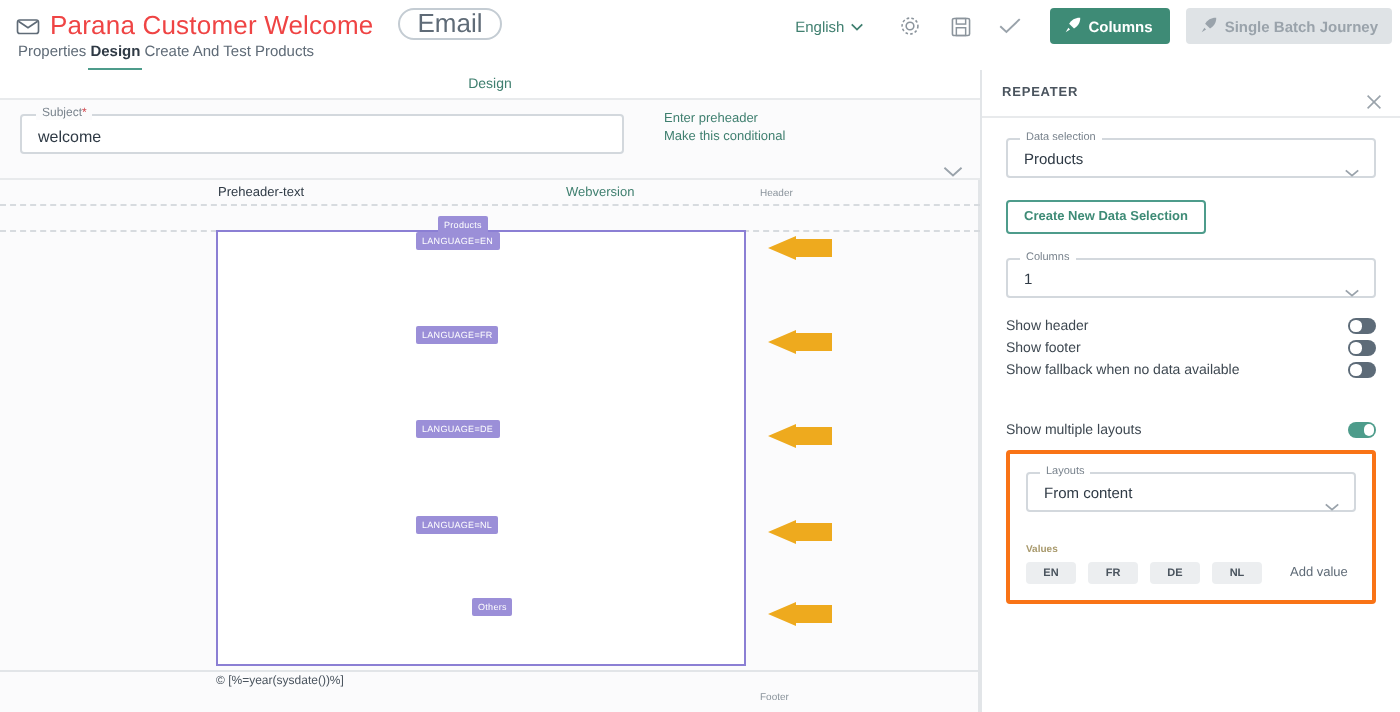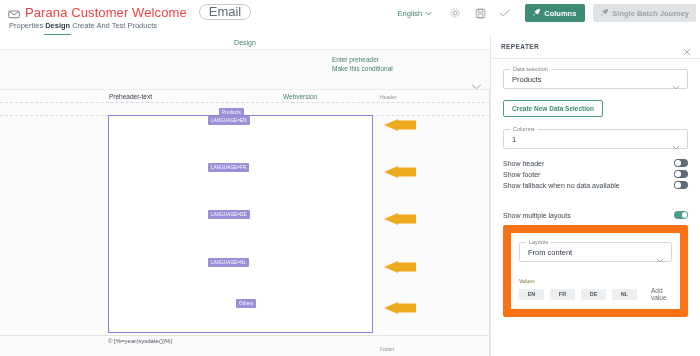--- a/index.html
+++ b/index.html
@@ -150,21 +150,21 @@
     content:""; position:absolute; left:1px; top:1px;
     width:5.5px; height:5.5px; border-radius:50%; background:#fff;
   }
   .switch.on { background:#4d9c8b; }
   .switch.on::after {
     content:""; position:absolute; right:1px; top:1px;
     width:5.5px; height:5.5px; border-radius:50%; background:#fff;
   }
 
   .highlight-box {
-    border:8px solid #f97316; border-radius:2px; padding:9px 8px 8px;
+    border:2px solid #f97316; border-radius:2px; padding:9px 8px 8px;
     margin-top:5px;
   }
   .values-label { font-size:5px; color:#a99a6d; margin:5px 0 3px; font-weight:bold; }
   .chips { display:flex; align-items:center; gap:6px; }
   .chip-val {
     background:#eceef0; border-radius:2px; height:11px; min-width:25px;
     display:flex; align-items:center; justify-content:center;
     font-size:5.5px; color:#4a545e; font-weight:bold; padding:0 4px;
   }
   .add-value { font-size:6.5px; color:#5f6b77; margin-left:8px; }
@@ -239,20 +239,26 @@
         <span>Single Batch Journey</span>
       </div>
     </div>
   </div>
 
   <div class="design-bar">
     <span>Design</span>
   </div>
 
   <div class="subject-area">
+    <div class="subject-box">
+      <span class="subject-legend">
+        <span>Subject</span><span class="req-star">*</span>
+      </span>
+      <span class="subject-value">welcome</span>
+    </div>
     <div class="preheader-links">
       <div>Enter preheader</div>
       <div>Make this conditional</div>
     </div>
     <span class="chev-collapse">
       <svg width="11" height="6" viewBox="0 0 12 7">
           <path d="M1 1l5 4.5L11 1" fill="none" stroke="#9aa3ab" stroke-width="1.1"></path>
         </svg>
     </span>
   </div>

